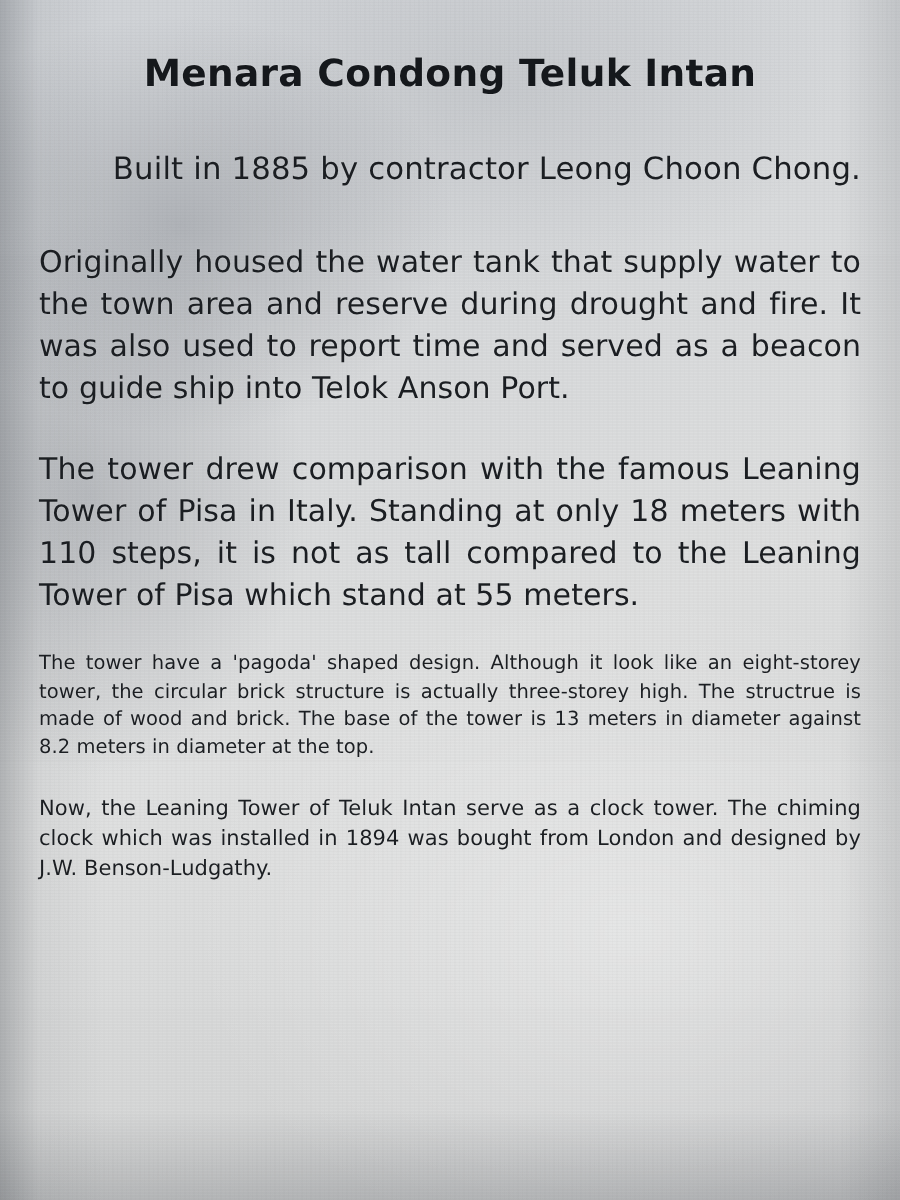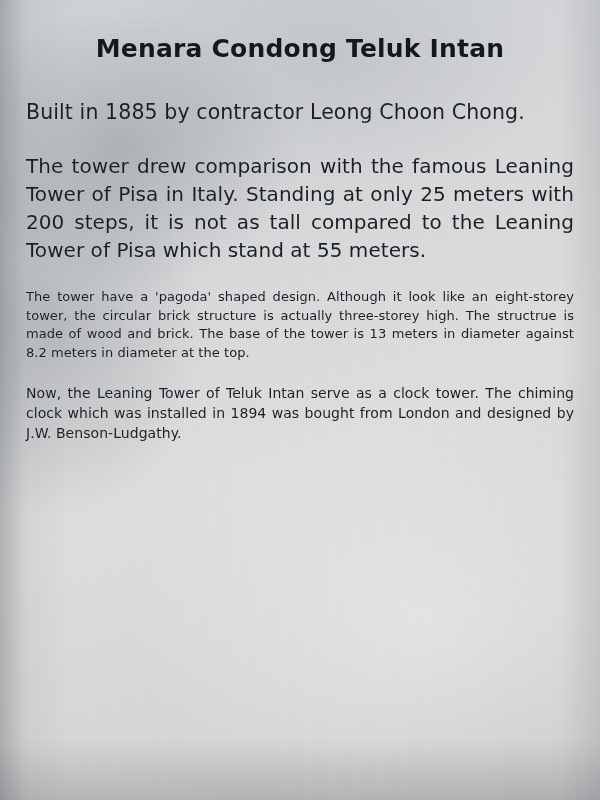--- a/index.html
+++ b/index.html
@@ -75,20 +75,21 @@
     margin: 0;
     color: #1b1e22;
     text-shadow: 0 0 1px rgba(255,255,255,0.30);
   }
 
   .lead {
     margin-top: 36px;
     font-size: 20.5px;
     line-height: 1.34;
     letter-spacing: 0.1px;
+    text-align: right;
   }
 
   .para {
     font-size: 20px;
     line-height: 1.40;
     letter-spacing: 0.05px;
     text-align: justify;
     text-justify: inter-word;
   }
 
@@ -100,21 +101,22 @@
 </head>
 <body>
 
 <div id="plaque">
   <div class="content">
 
     <h1>Menara Condong Teluk Intan</h1>
 
     <p class="lead">Built in 1885 by contractor Leong Choon Chong.</p>
 
+    <p class="para p1">Originally housed the water tank that supply water to the town area and reserve during drought and fire. It was also used to report time and served as a beacon to guide ship into Telok Anson Port.</p>
 
-    <p class="para p2">The tower drew comparison with the famous Leaning Tower of Pisa in Italy. Standing at only 25 meters with 200 steps, it is not as tall compared to the Leaning Tower of Pisa which stand at 55 meters.</p>
+    <p class="para p2">The tower drew comparison with the famous Leaning Tower of Pisa in Italy. Standing at only 18 meters with 110 steps, it is not as tall compared to the Leaning Tower of Pisa which stand at 55 meters.</p>
 
     <p class="para p3">The tower have a 'pagoda' shaped design. Although it look like an eight-storey tower, the circular brick structure is actually three-storey high. The structrue is made of wood and brick. The base of the tower is 13 meters in diameter against 8.2 meters in diameter at the top.</p>
 
     <p class="para p4">Now, the Leaning Tower of Teluk Intan  serve as a clock tower. The chiming clock which was installed in 1894 was bought from London and designed by J.W. Benson-Ludgathy.</p>
 
   </div>
 </div>
 
 </body></html>

